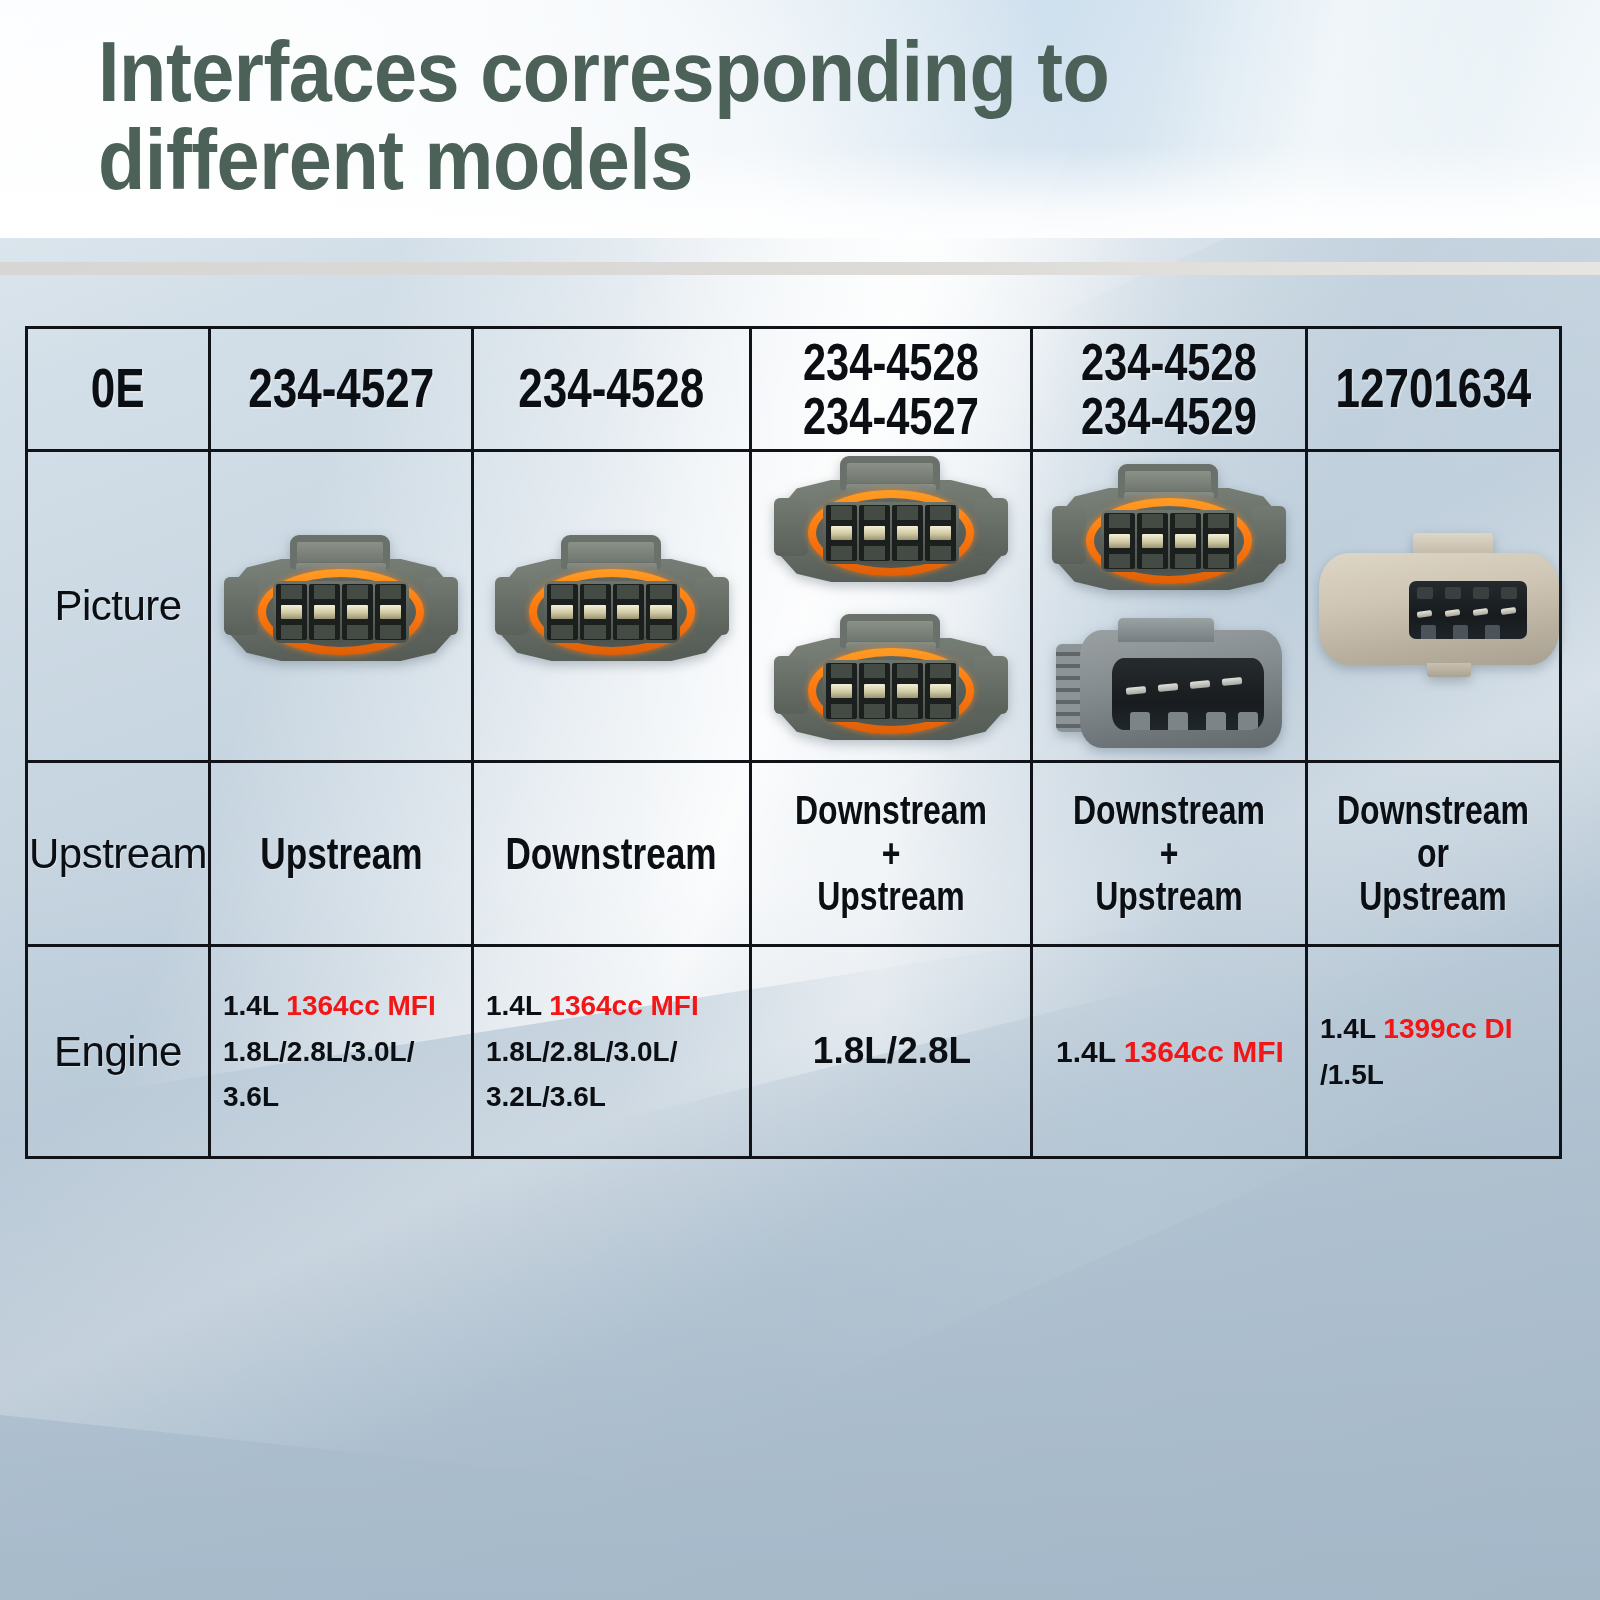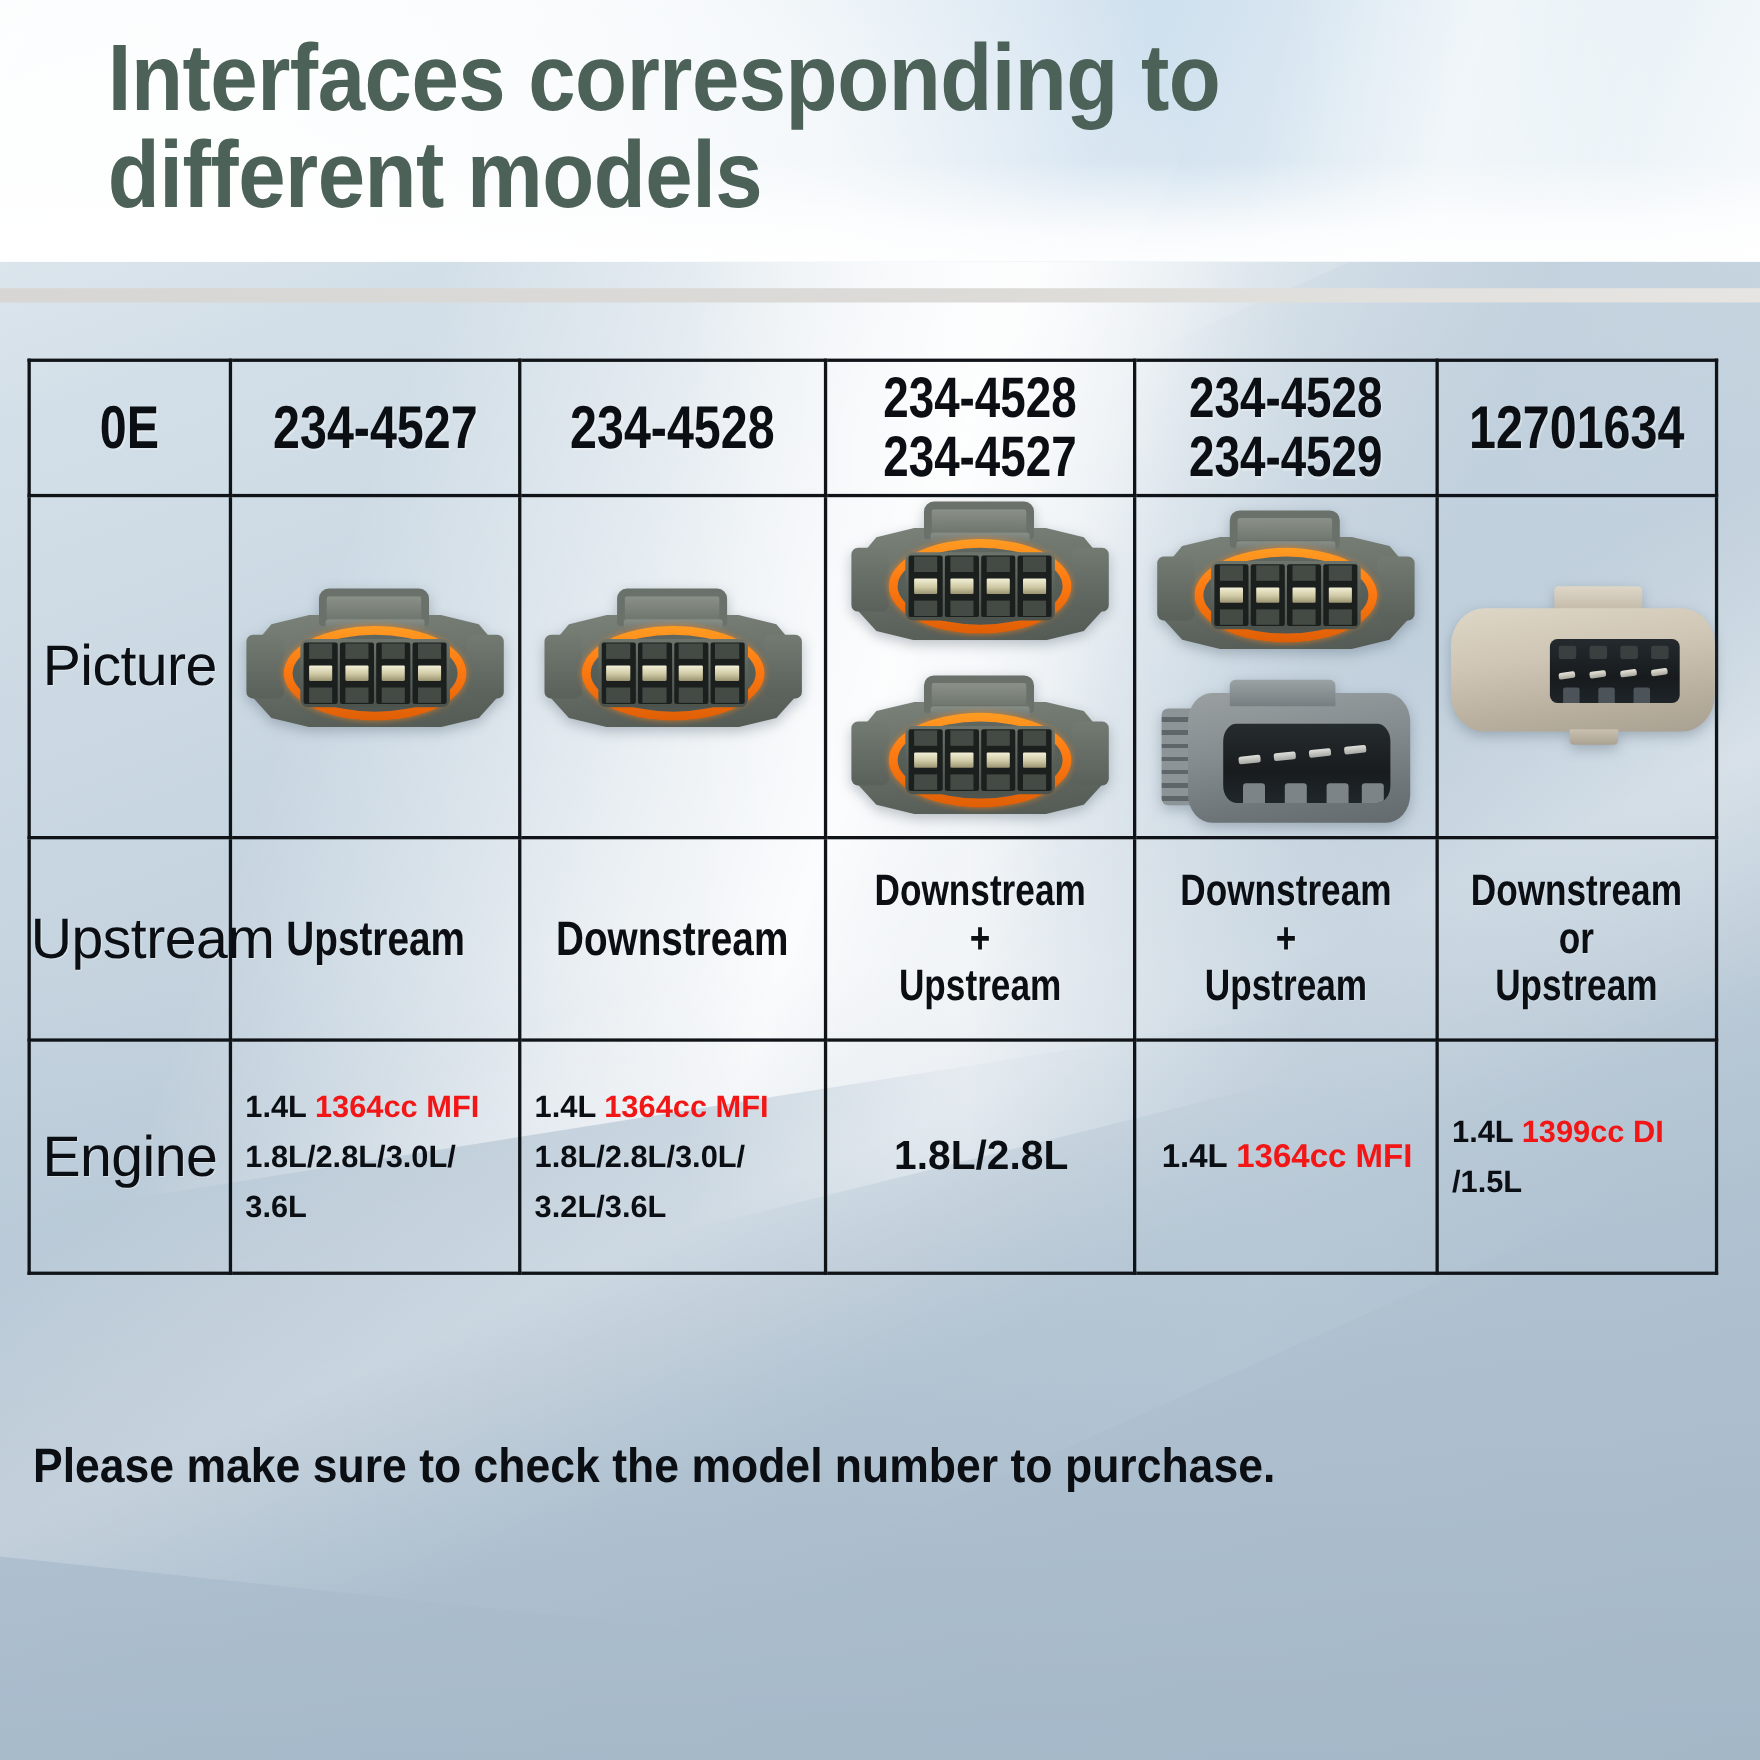--- a/index.html
+++ b/index.html
@@ -129,21 +129,21 @@
   }
   .c0 { width: 180px; }
   .c1 { width: 260px; }
   .c2 { width: 275px; }
   .c3 { width: 278px; }
   .c4 { width: 272px; }
   .c5 { width: 251px; }
 
   .rowlabel {
     font-family: "Liberation Sans", sans-serif;
-    font-size: 52px;
+    font-size: 42px;
     font-weight: normal;
     letter-spacing: -0.5px;
     text-shadow: 1px 1px 0 rgba(255,255,255,0.35);
   }
   .cond {
     font-family: "Liberation Sans Narrow", "Liberation Sans", sans-serif;
     transform: scaleX(0.80);
     display: inline-block;
     transform-origin: center center;
   }
@@ -691,18 +691,15 @@
         <td class="c5 eng-cell">
           <div class="eng-text"><span>1.4L </span><span class="red">1399cc DI</span><br><span>/1.5L</span></div>
         </td>
       </tr>
 
     </tbody>
       </table>
   </div>
 
   <div class="notes">
-    <p>
-        <span class="n-shrink">Please make sure to check the model number to purchase.</span>
-      </p>
   </div>
 
 </div>
 
 </body></html>

